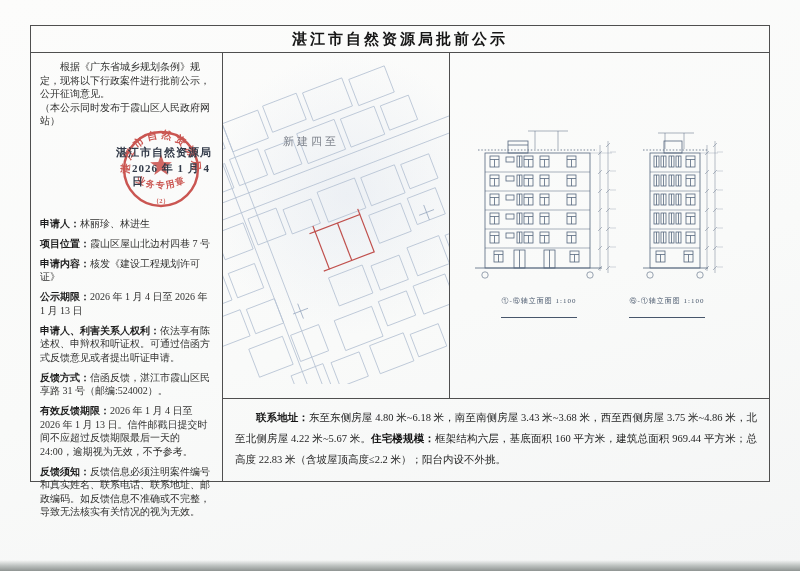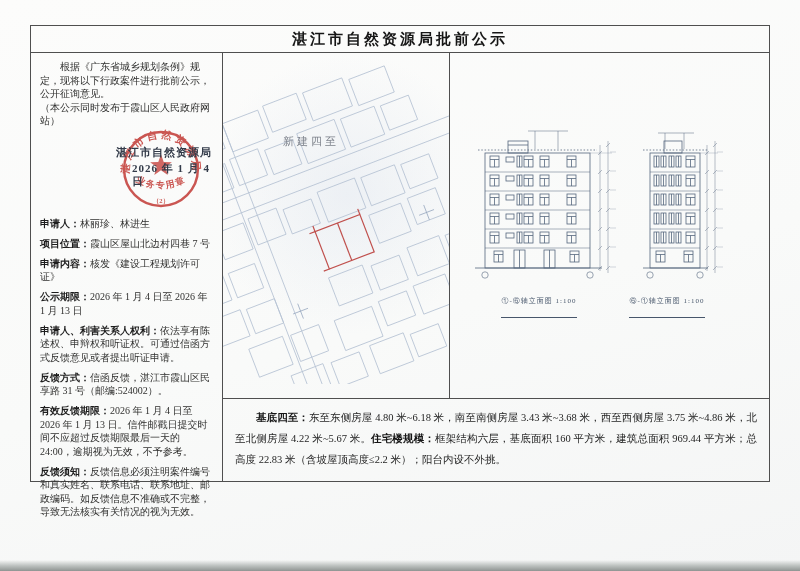--- a/index.html
+++ b/index.html
@@ -254,19 +254,19 @@
               <path d="M267 99h6M267 118h6M267 137h6M267 156h6M267 175h6M267 194h6M267 214h6" opacity="0.6"></path>
             </g>
           </g>
         </g>
       </svg>
       <div class="cap cap-a"><span>①-⑥轴立面图 1:100</span></div>
       <div class="cap cap-b"><span>⑥-①轴立面图 1:100</span></div>
     </div>
 
     <div class="bottom-cell">
-      <b>基底四至：</b><span>东至东侧房屋 4.80 米~6.18 米，南至南侧房屋 3.43 米~3.68 米，西至西侧房屋 3.75 米~4.86 米，北至北侧房屋 4.22 米~5.67 米。</span><b>住宅楼规模：</b><span>框架结构六层，基底面积 160 平方米，建筑总面积 969.44 平方米；总高度 22.83 米（含坡屋顶高度≤2.2 米）；阳台内设不外挑。</span>
+      <b>联系地址：</b><span>东至东侧房屋 4.80 米~6.18 米，南至南侧房屋 3.43 米~3.68 米，西至西侧房屋 3.75 米~4.86 米，北至北侧房屋 4.22 米~5.67 米。</span><b>住宅楼规模：</b><span>框架结构六层，基底面积 160 平方米，建筑总面积 969.44 平方米；总高度 22.83 米（含坡屋顶高度≤2.2 米）；阳台内设不外挑。</span>
     </div>
 
   </div>
 
   <div class="scan-edge"></div>
 </div>
 
 </body></html>

